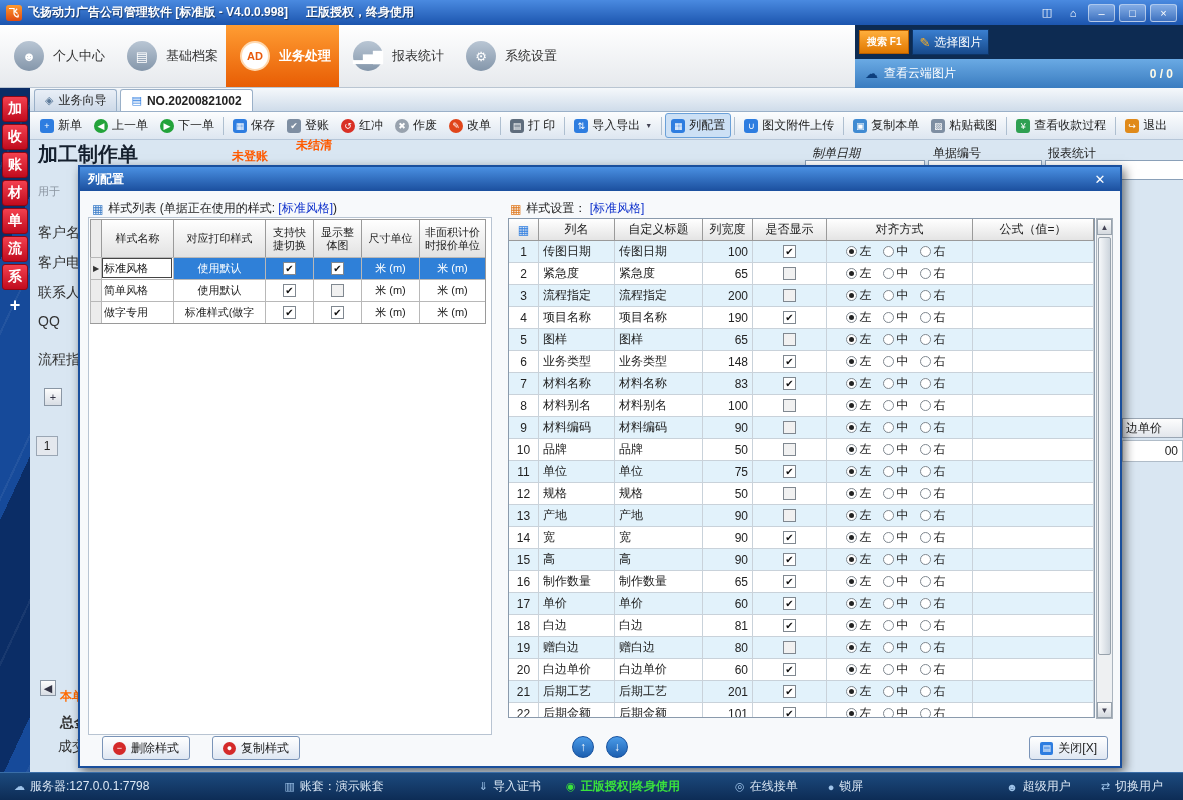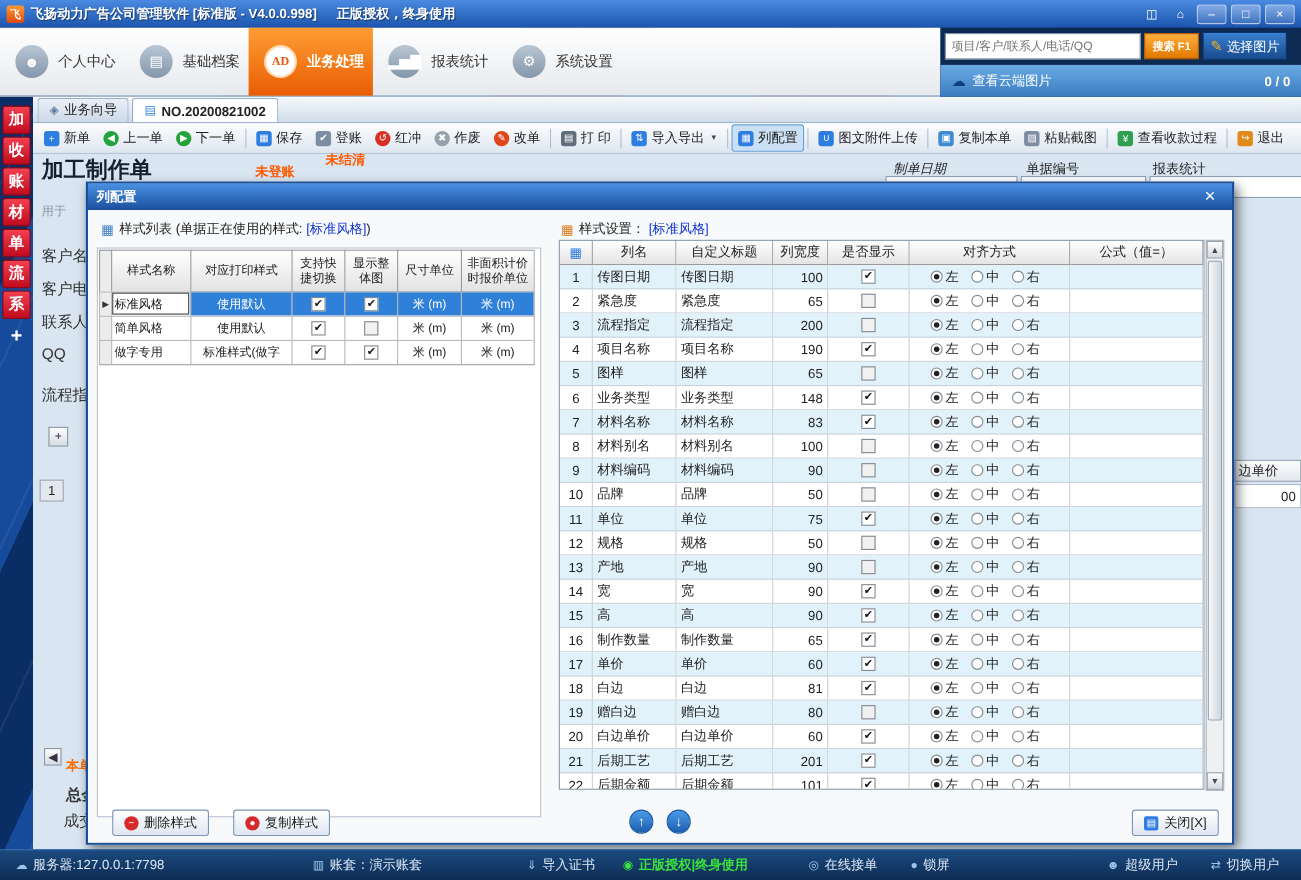--- a/index.html
+++ b/index.html
@@ -23,21 +23,21 @@
   .winbtn { width:27px; height:18px; background:linear-gradient(rgba(255,255,255,.35),rgba(255,255,255,.12));
     border:1px solid rgba(255,255,255,.5); border-radius:3px; display:flex; align-items:center; justify-content:center; font-size:11px; color:#fff; }
   
   .navbar { position:absolute; top:25px; left:0; right:328px; height:63px;
     background:linear-gradient(#ffffff,#e6e9ed); border-bottom:1px solid #b9c5d2; display:flex; z-index:35; }
   .nav-item { width:113px; height:100%; display:flex; align-items:center; gap:9px; padding-left:14px; cursor:default; }
   .nav-icon { width:30px; height:30px; border-radius:50%; background:linear-gradient(#b9c6d4,#8496aa);
     color:#fff; display:flex; align-items:center; justify-content:center; font-size:13px; flex:0 0 auto; }
   .nav-icon.ad { background:#fff; color:#e8590c; font-weight:bold; font-size:11px; border:2px solid #ffd9b0; }
   .nav-label { font-size:13px; color:#333; }
-  .nav-item.active { background:linear-gradient(#ff9d33,#e85d04);font-family:Liberation Serif, serif; }
+  .nav-item.active { background:linear-gradient(#ff9d33,#e85d04); }
   .nav-item.active .nav-label { color:#fff; font-weight:bold; }
   
   .search-panel { position:absolute; top:25px; right:0; width:328px; height:63px; background:#0d2b52; z-index:36; }
   .sp-row1 { height:34px; display:flex; align-items:center; padding:0 4px; gap:3px; }
   .sp-input { width:178px; height:24px; border:1px solid #7a8ea8; background:#fff; font-size:11px; padding:0 5px; color:#333; }
   .sp-search { height:24px; padding:0 7px; background:linear-gradient(#ffae3c,#e07800); border:1px solid #b85f00;
     color:#fff; font-weight:bold; font-size:10px; display:flex; align-items:center; }
   .sp-pick { height:26px; padding:0 6px; background:linear-gradient(#3a7fd0,#174a8c); border:1px solid #0d3466;
     color:#fff; font-size:12px; display:flex; align-items:center; gap:4px; }
   .sp-pick .pico { color:#ffb020; font-size:13px; }
@@ -81,21 +81,21 @@
   
   .dialog { position:absolute; left:78px; top:165px; width:1044px; height:603px; z-index:20;
     border:2px solid #1a4f9c; background:#f0f2f5; box-shadow:3px 4px 10px rgba(0,0,0,.55); }
   .dlg-titlebar { height:24px; background:linear-gradient(#4a90e2,#1b4f9e); color:#fff; font-weight:bold;
     display:flex; align-items:center; padding:0 8px; }
   .dlg-close { margin-left:auto; width:24px; height:19px; display:flex; align-items:center; justify-content:center; font-size:13px; }
   .dlg-body { position:relative; height:575px; background:#f7f9fb; }
   .panel-hdr { position:absolute; top:9px; font-size:12px; color:#222; display:flex; align-items:center; gap:5px; }
   .panel-hdr .phico { font-size:12px; }
   .blue-link { color:#1133cc; }
-  .style-list-panel { position:absolute; left:8px; top:34px; width:404px; height:518px; background:#fff; border:1px solid #b8c4d2; }
+  .style-list-panel { position:absolute; left:8px; top:26px; width:404px; height:518px; background:#fff; border:1px solid #b8c4d2; }
   
   .lt { position:absolute; left:1px; top:1px; width:396px; border-right:1px solid #9a9a9a; border-bottom:1px solid #9a9a9a; }
   .lt-row { display:grid; grid-template-columns:11px 72px 92px 48px 48px 58px 66px; }
   .lt-c { border-left:1px solid #b8b8b8; border-top:1px solid #b8b8b8; display:flex; align-items:center; justify-content:center;
     font-size:11px; padding:1px 2px; text-align:center; overflow:hidden; background:#fff; min-height:22px; }
   .lt-header .lt-c { background:linear-gradient(#ffffff,#e2e2e2); border-color:#9a9a9a; min-height:38px; line-height:1.15; }
   .lt-ind { background:#ececec !important; padding:0; font-size:8px; color:#333; }
   .lt-row.sel .lt-c { background:#2f80d8; color:#fff; }
   .lt-row.sel .lt-ind { background:#ececec !important; color:#333; }
   .lt-row.sel .namecell { background:#fff; color:#111; outline:1px solid #444; outline-offset:-2px; }
@@ -173,21 +173,20 @@
       <span class="nav-label">报表统计</span>
     </div>
     <div class="nav-item">
       <span class="nav-icon">⚙</span>
       <span class="nav-label">系统设置</span>
     </div>
   </div>
 
 <div class="search-panel">
   <div class="sp-row1">
-    <input class="sp-input" placeholder="项目/客户/联系人/电话/QQ" style="">
     <div class="sp-search">搜索 F1</div>
     <div class="sp-pick">
       <span class="pico">✎</span>
       <span>选择图片</span>
     </div>
   </div>
   <div class="sp-row2">
     <span class="sp-cloud-ico">☁</span>
     <span>查看云端图片</span>
     <span class="sp-counter">0 / 0</span>

